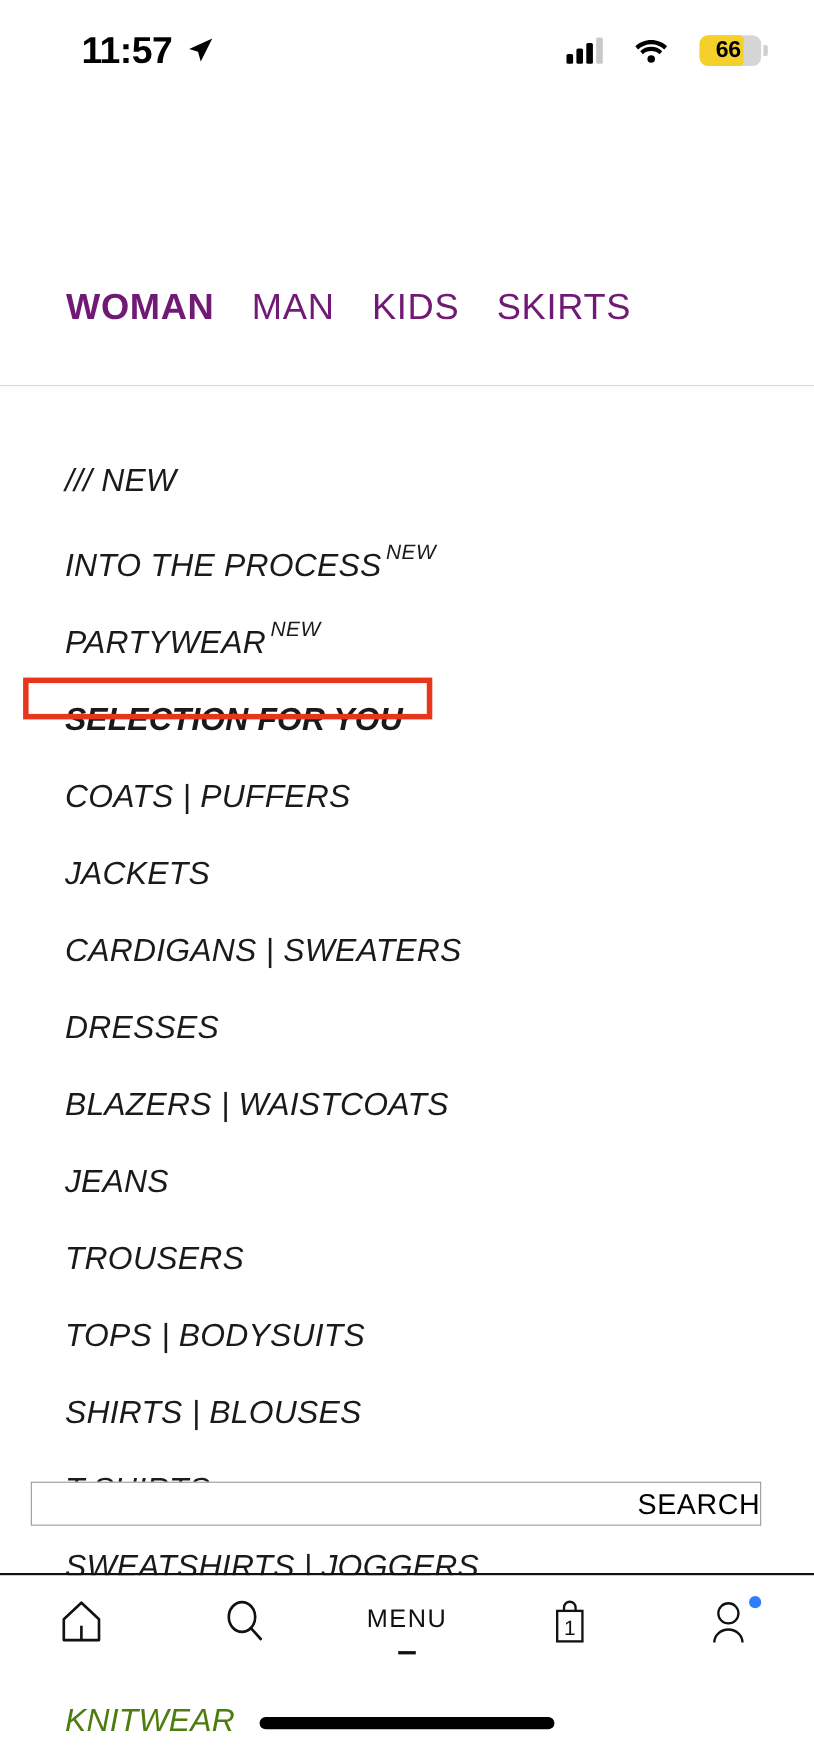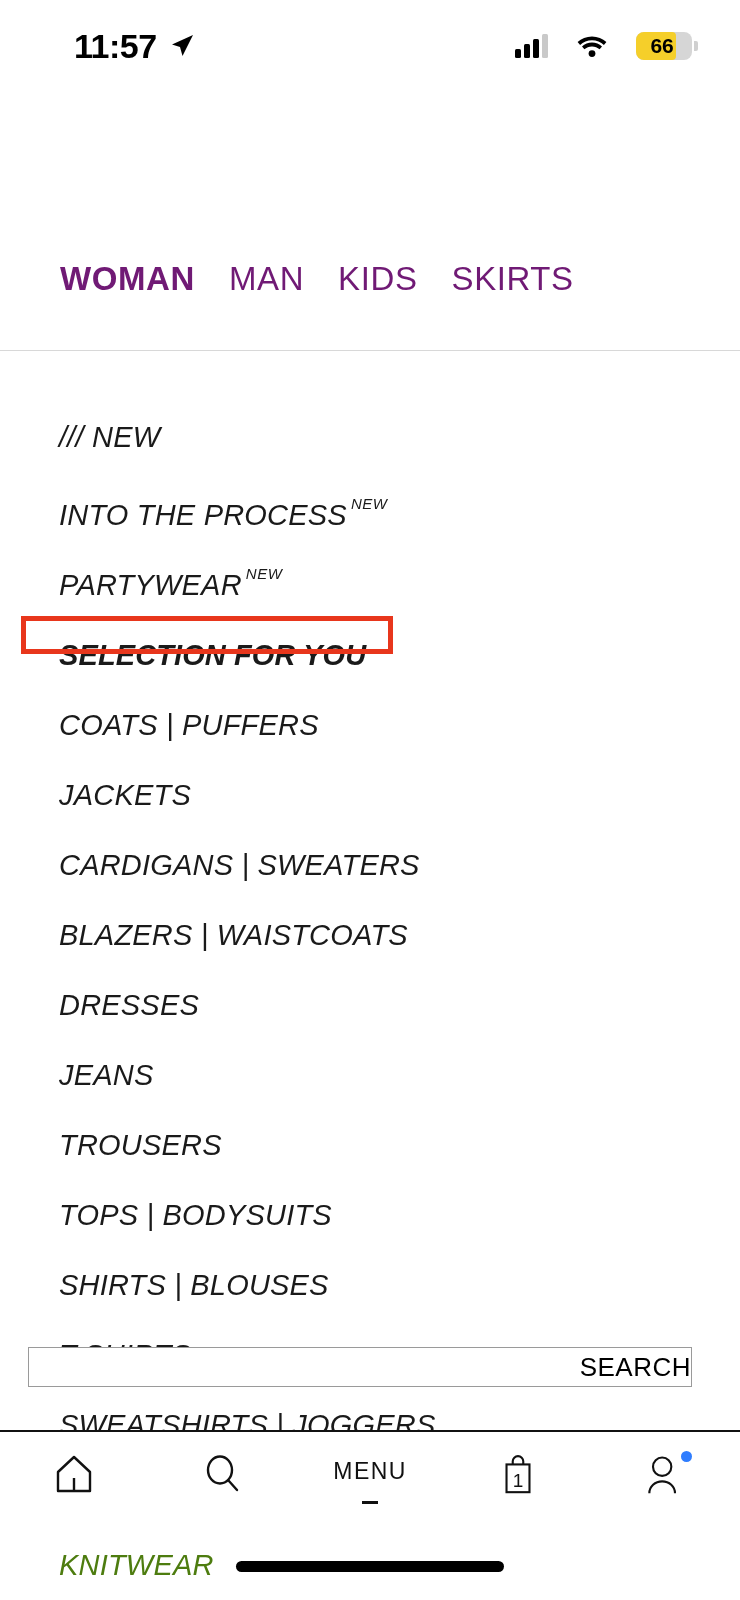--- a/index.html
+++ b/index.html
@@ -78,21 +78,21 @@
     height:54px;
     display:flex; align-items:center;
     font-size:29px; color:#1a1a1a; letter-spacing:0.2px;
     white-space:nowrap;
     font-style:italic;
   }
   .menu-item.gap-lg { margin-bottom:24px; }
   .menu-item.gap-md { margin-bottom:16px; }
   .menu-item.highlighted { font-weight:700; letter-spacing:0.1px; }
   .menu-item .sup {
-    font-size:15px; vertical-align:super; margin-left:4px;
+    font-size:19px; vertical-align:super; margin-left:4px;
     letter-spacing:0.5px; position:relative; top:-12px;
   }
   .menu-item.faded-1 { color:#4d7c0f; }
 
   
   .annot-box {
     position:absolute; left:21px; top:616px;
     width:372px; height:38px;
     border:5px solid #e8361c;
     pointer-events:none; z-index:30;
@@ -214,25 +214,25 @@
 
     <div class="menu-item gap-md">
       <span>JACKETS</span>
     </div>
 
     <div class="menu-item gap-md">
       <span>CARDIGANS | SWEATERS</span>
     </div>
 
     <div class="menu-item gap-md">
+      <span>DRESSES</span>
+    </div>
+
+    <div class="menu-item gap-md">
       <span>BLAZERS | WAISTCOATS</span>
-    </div>
-
-    <div class="menu-item gap-md">
-      <span>DRESSES</span>
     </div>
 
     <div class="menu-item gap-md">
       <span>JEANS</span>
     </div>
 
     <div class="menu-item gap-md">
       <span>TROUSERS</span>
     </div>
 

